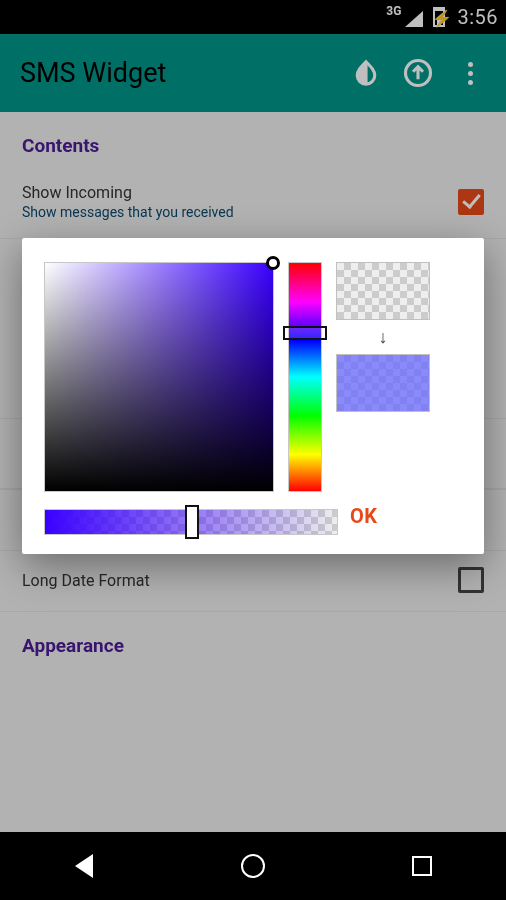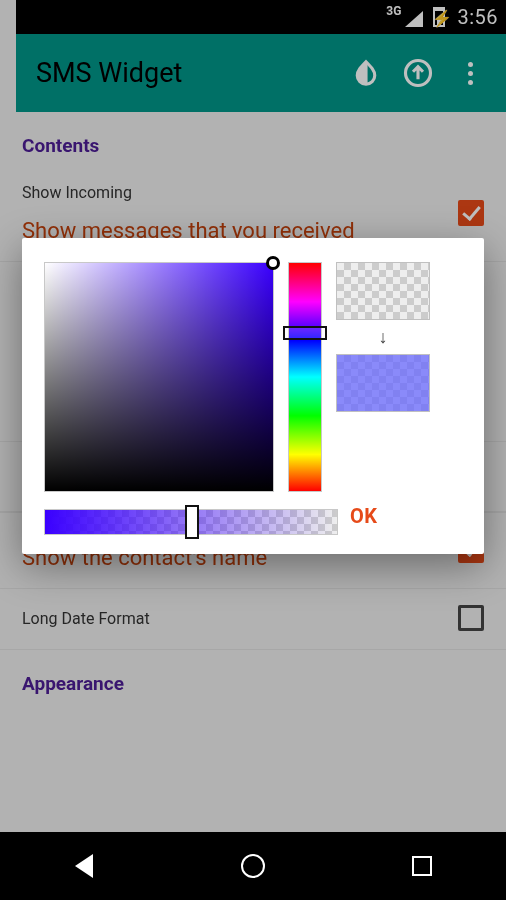--- a/index.html
+++ b/index.html
@@ -1,17 +1,17 @@
 <!DOCTYPE html>
 <html><head>
 <meta charset="utf-8">
 <style>
 * { margin:0; padding:0; box-sizing:border-box; font-family: Roboto, "Helvetica Neue", Arial, sans-serif; -webkit-font-smoothing:antialiased; }
 html,body { width:506px; height:900px; overflow:hidden; background:#000; }
-.screen { width:506px; height:900px; position:relative; background:#eeeeee;padding-left:16px; }
+.screen { width:506px; height:900px; position:relative; background:#eeeeee; }
 
 
 .statusbar { height:34px; background:#000; color:#fff; display:flex; align-items:center; justify-content:flex-end; padding:0 8px; font-size:20px; }
 .statusbar .net { font-size:12px; font-weight:bold; margin-right:4px; line-height:12px; position:relative; top:-6px; }
 .statusbar .sig { width:0; height:0; border-style:solid; border-width:0 0 16px 18px; border-color:transparent transparent #fff transparent; margin-right:10px; position:relative; top:2px;}
 .statusbar .batt { width:12px; height:20px; border:2px solid #fff; border-top-width:4px; margin-right:12px; position:relative; }
 .statusbar .batt::before { content:""; position:absolute; left:2px; right:2px; bottom:0; height:50%; background:#fff; }
 .statusbar .batt .bolt { position:absolute; left:-3px; top:-2px; font-size:16px; color:#000; text-shadow:0 0 1px #fff; }
 .statusbar .clock { font-weight:400; letter-spacing:0.5px; }
 
@@ -22,21 +22,21 @@
 .invert-icon svg, .up-icon svg { width:30px; height:30px; fill:none; stroke:#fff; stroke-width:2.5; }
 .overflow { display:flex; flex-direction:column; gap:4px; align-items:center; justify-content:center; }
 .overflow i { width:5px; height:5px; border-radius:50%; background:#fff; display:block; }
 
 
 .content { position:absolute; left:0; right:0; top:112px; bottom:68px; background:#eeeeee; overflow:hidden; }
 .sect-title { color:#4c1d95; font-size:19px; font-weight:700; padding:22px 22px 10px; }
 .row { padding:16px 22px 18px; border-bottom:1px solid #dfdfdf; display:flex; align-items:center; }
 .row .texts { flex:1; }
 .row .ttl { font-size:16px; color:#333; }
-.row .sub { font-size:22px; color:#c2410c; margin-top:16px; }
+.row .sub { font-size:14px; color:#0c4a6e; margin-top:2px; }
 .chk { width:26px; height:26px; border:3px solid #444; border-radius:2px; display:flex; align-items:center; justify-content:center; }
 .chk.checked { background:#e64a19; border-color:#e64a19; }
 .chk.checked::after { content:""; width:7px; height:14px; border:solid #fff; border-width:0 3px 3px 0; transform:rotate(40deg) translate(-1px,-2px);}
 .spacer { height:180px; border-bottom:1px solid #dfdfdf; }
 
 
 .scrim { position:absolute; inset:0; background:rgba(0,0,0,0.25); }
 
 
 .dialog { position:absolute; left:22px; right:22px; top:238px; background:#fff; border-radius:2px; box-shadow:0 12px 40px rgba(0,0,0,0.4); padding:24px 22px 18px; }

